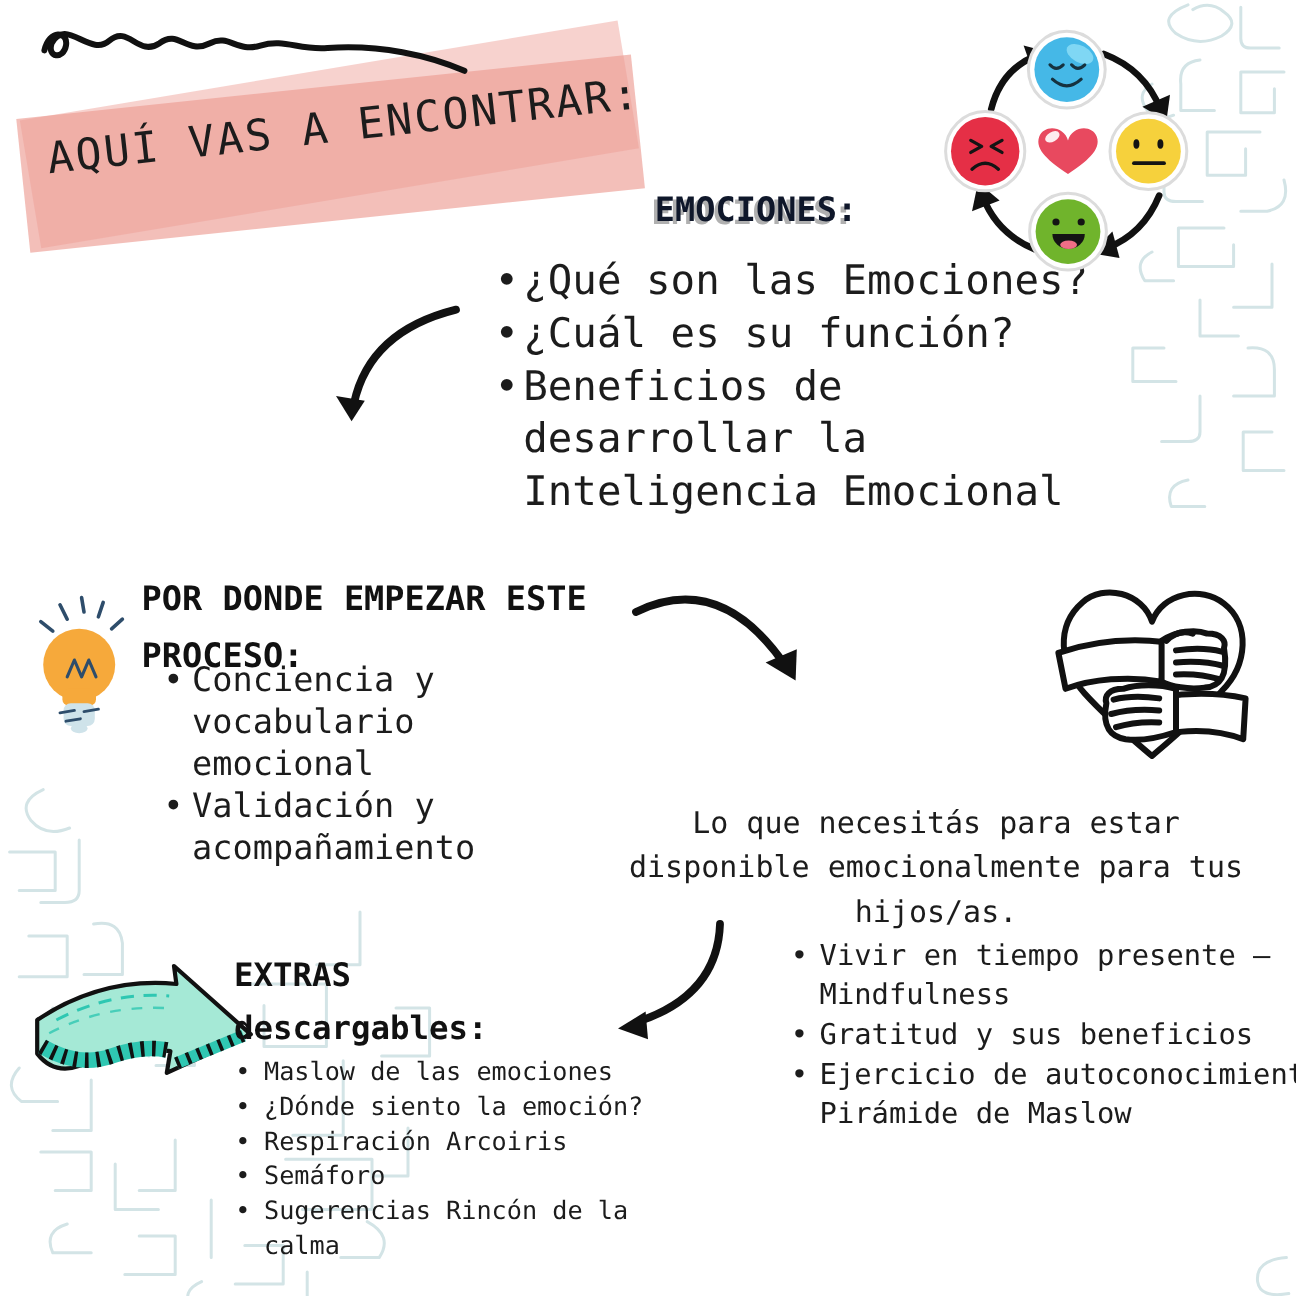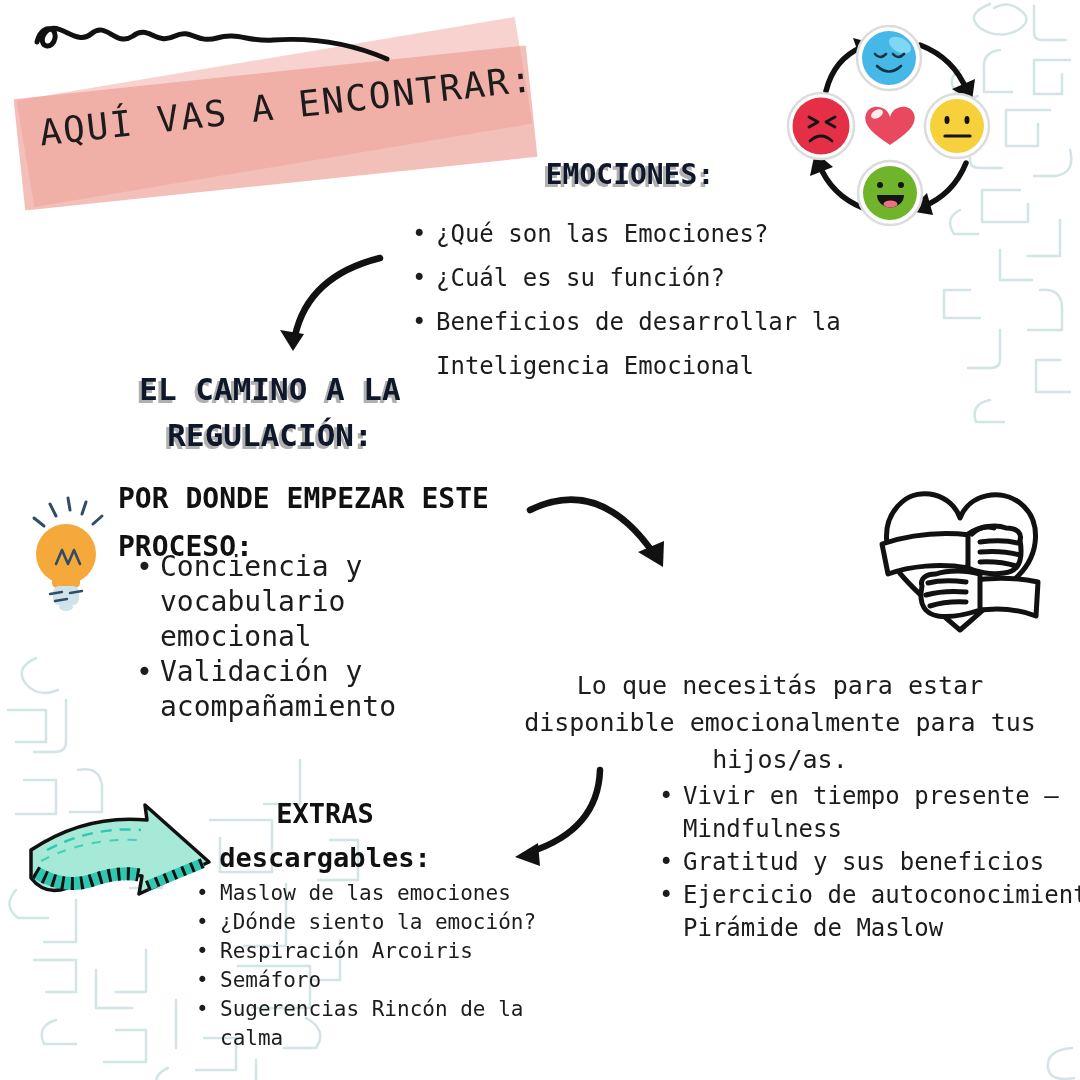--- a/index.html
+++ b/index.html
@@ -18,27 +18,27 @@
          font-size:36px;letter-spacing:2px;white-space:nowrap;}
   .squiggle{left:25px;top:12px;width:375px;height:58px;z-index:2;}
 
   
   .red-head{color:#0f172a;font-weight:bold;text-shadow:-3px 3px 0 #b0b0b0;text-align:center;z-index:2;}
   .h-emociones{left:470px;top:158px;width:320px;font-size:28px;}
   .h-camino{left:115px;top:366px;width:310px;font-size:31px;line-height:46px;}
   .h-autocuidado{left:570px;top:585px;width:300px;font-size:29px;}
   .black-head{font-weight:bold;color:#111;z-index:2;}
   .h-pordonde{left:118px;top:475px;width:430px;font-size:28px;line-height:48px;}
-  .h-extras{left:195px;top:792px;width:260px;font-size:27px;line-height:44px;text-align:center;}
+  .h-extras{left:195px;top:792px;width:260px;font-size:27px;line-height:44px;}
 
   
   ul.blist{margin:0;padding:0;list-style:none;z-index:2;}
   ul.blist li{position:relative;padding-left:28px;}
   ul.blist li::before{content:"•";position:absolute;left:4px;}
-  .list-emociones{left:408px;top:212px;width:500px;font-size:24px;line-height:44px;}
+  .list-emociones{left:408px;top:212px;width:500px;font-size:34px;line-height:44px;}
   .list-camino{left:132px;top:549px;width:345px;font-size:28px;line-height:35px;}
   .list-autocuidado{left:655px;top:780px;width:470px;font-size:24px;line-height:33px;}
   .list-extras{left:192px;top:879px;width:355px;font-size:21px;line-height:29px;}
   .list-extras li{padding-left:26px;}
 
   .paragraph{left:515px;top:642px;width:530px;font-size:25px;line-height:37px;
              text-align:center;z-index:2;}
 
   
   .emotions-cycle{left:790px;top:25px;width:210px;height:205px;z-index:3;}
@@ -122,21 +122,20 @@
       <li>¿Qué son las Emociones?</li>
       <li>¿Cuál es su función?</li>
       <li>Beneficios de desarrollar la Inteligencia Emocional</li>
     </ul>
 
   <svg class="abs arrow1" viewBox="0 0 120 105">
     <path d="M112,8 Q40,26 27,86" fill="none" stroke="#111" stroke-width="6.5" stroke-linecap="round"></path>
     <polygon points="25,101 12,80 36,84" fill="#111"></polygon>
   </svg>
 
-  <div class="abs red-head h-camino">EL CAMINO A LA REGULACIÓN:</div>
   <div class="abs black-head h-pordonde">POR DONDE EMPEZAR ESTE PROCESO:</div>
   <svg class="abs bulb" viewBox="0 0 92 128">
     <g stroke="#2e4d6b" stroke-width="3" stroke-linecap="round">
       <line x1="14" y1="26" x2="24" y2="34"></line>
         <line x1="30" y1="12" x2="36" y2="24"></line>
       <line x1="48" y1="6" x2="50" y2="18"></line>
         <line x1="66" y1="10" x2="62" y2="22"></line>
       <line x1="82" y1="24" x2="73" y2="32"></line>
     </g>
     <circle cx="46" cy="62" r="30" fill="#f6a93b"></circle>

